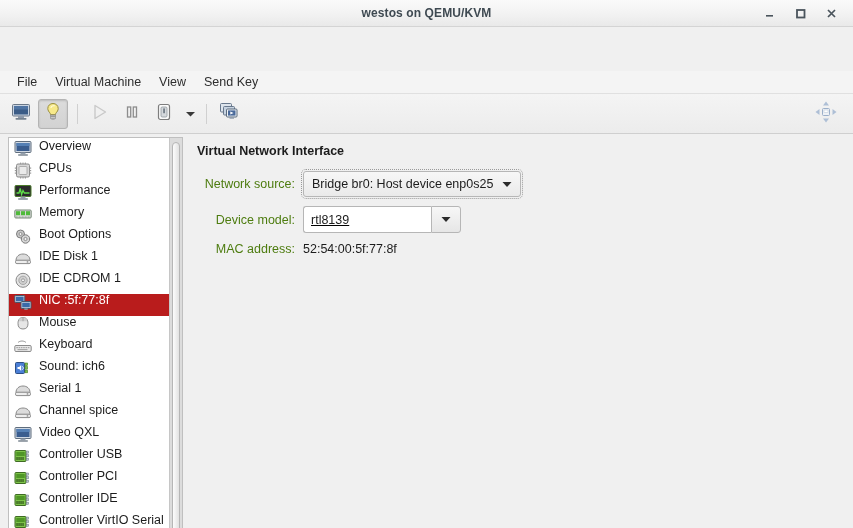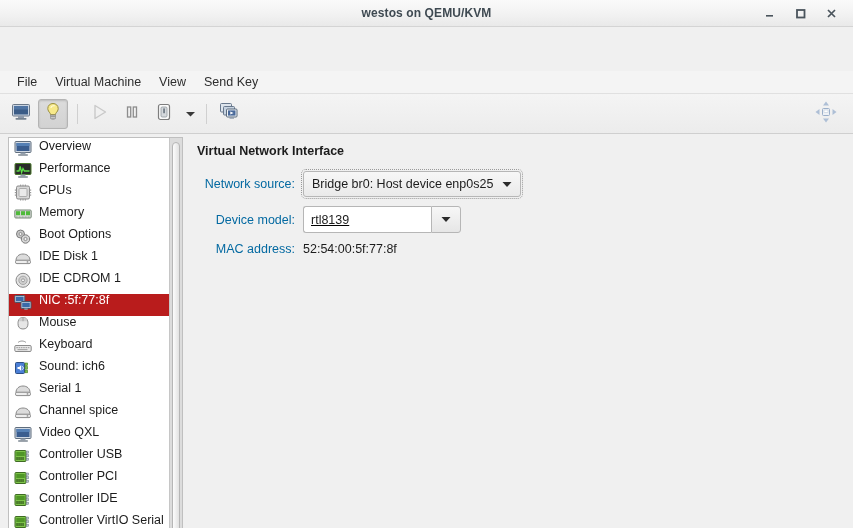--- a/index.html
+++ b/index.html
@@ -151,21 +151,21 @@
   .panel-title {
     font-size: 12.5px; font-weight: bold; color: #1c1c1c;
     margin: 0 0 13px 0;
   }
   .form-row {
     display: flex; align-items: center;
     margin-bottom: 9px;
   }
   .form-label {
     width: 98px; text-align: right;
-    font-size: 12.5px; color: #0369a1;
+    font-size: 12.5px; color: #4d7c0f;
     margin-right: 8px; white-space: nowrap;
   }
 
   
   .combo-flat {
     height: 26px;
     min-width: 202px;
     background: linear-gradient(to bottom,#f7f7f7,#eaeaea);
     border: 1px solid #b6b6b6;
     border-radius: 3px;
@@ -334,29 +334,20 @@
     <div class="sidebar-list" id="sidebar-list">
         <div class="side-row">
           <span class="side-icon"><svg width="18" height="17" viewBox="0 0 18 17">
               <rect x="1" y="1.5" width="16" height="11" rx="1" fill="#cfd8e3" stroke="#5f6d7d" stroke-width="1"></rect>
               <rect x="2.5" y="3" width="13" height="8" fill="#3a5d8f"></rect>
               <rect x="2.5" y="3" width="13" height="3" fill="#5580b5"></rect>
               <rect x="6.5" y="12.5" width="5" height="1.8" fill="#94a0ae"></rect>
               <rect x="4" y="14.2" width="10" height="1.6" rx=".7" fill="#7d8893"></rect>
             </svg></span>
           <span class="side-label">Overview</span>
-        </div>
-        <div class="side-row">
-          <span class="side-icon"><svg width="18" height="17" viewBox="0 0 18 17">
-              <rect x="1" y="1.5" width="16" height="11" rx="1" fill="#2b2b2b" stroke="#4a7a2a" stroke-width="1"></rect>
-              <path d="M2.5 9 L5 9 L6.2 4.5 L7.6 10.5 L9 6.5 L10.4 9 L15.5 9" stroke="#5ee04a" stroke-width="1.3" fill="none"></path>
-              <rect x="6.5" y="12.5" width="5" height="1.8" fill="#94a0ae"></rect>
-              <rect x="4" y="14.2" width="10" height="1.6" rx=".7" fill="#7d8893"></rect>
-            </svg></span>
-          <span class="side-label">Performance</span>
         </div>
         <div class="side-row">
           <span class="side-icon"><svg width="18" height="17" viewBox="0 0 18 17">
               <rect x="2.5" y="2" width="13" height="13" rx="1.5" fill="#d8d8d8" stroke="#8a8a8a" stroke-width="1"></rect>
               <rect x="5" y="4.5" width="8" height="8" rx="1" fill="#eaeaea" stroke="#a0a0a0" stroke-width=".8"></rect>
               <g fill="#9a9a9a">
                 <rect x="6" y="0.6" width="1.2" height="1.6"></rect>
                 <rect x="8.4" y="0.6" width="1.2" height="1.6"></rect>
                 <rect x="10.8" y="0.6" width="1.2" height="1.6"></rect>
                 <rect x="6" y="14.9" width="1.2" height="1.6"></rect>
@@ -367,20 +358,29 @@
                 <rect x="0.8" y="10.5" width="1.6" height="1.2"></rect>
                 <rect x="15.6" y="5.5" width="1.6" height="1.2"></rect>
                 <rect x="15.6" y="8" width="1.6" height="1.2"></rect>
                 <rect x="15.6" y="10.5" width="1.6" height="1.2"></rect>
               </g>
             </svg></span>
           <span class="side-label">CPUs</span>
         </div>
         <div class="side-row">
           <span class="side-icon"><svg width="18" height="17" viewBox="0 0 18 17">
+              <rect x="1" y="1.5" width="16" height="11" rx="1" fill="#2b2b2b" stroke="#4a7a2a" stroke-width="1"></rect>
+              <path d="M2.5 9 L5 9 L6.2 4.5 L7.6 10.5 L9 6.5 L10.4 9 L15.5 9" stroke="#5ee04a" stroke-width="1.3" fill="none"></path>
+              <rect x="6.5" y="12.5" width="5" height="1.8" fill="#94a0ae"></rect>
+              <rect x="4" y="14.2" width="10" height="1.6" rx=".7" fill="#7d8893"></rect>
+            </svg></span>
+          <span class="side-label">Performance</span>
+        </div>
+        <div class="side-row">
+          <span class="side-icon"><svg width="18" height="17" viewBox="0 0 18 17">
               <rect x="0.8" y="4" width="16.4" height="8" rx="1" fill="#d2d6d2" stroke="#7a8a7a" stroke-width="1"></rect>
               <rect x="2" y="5.2" width="4" height="4" fill="#4fba3a"></rect>
               <rect x="7" y="5.2" width="4" height="4" fill="#4fba3a"></rect>
               <rect x="12" y="5.2" width="4" height="4" fill="#4fba3a"></rect>
               <g fill="#9aa89a">
                 <rect x="2" y="10.6" width="1.4" height="1.4"></rect>
                 <rect x="5" y="10.6" width="1.4" height="1.4"></rect>
                 <rect x="8" y="10.6" width="1.4" height="1.4"></rect>
                 <rect x="11" y="10.6" width="1.4" height="1.4"></rect>
                 <rect x="14" y="10.6" width="1.4" height="1.4"></rect>

